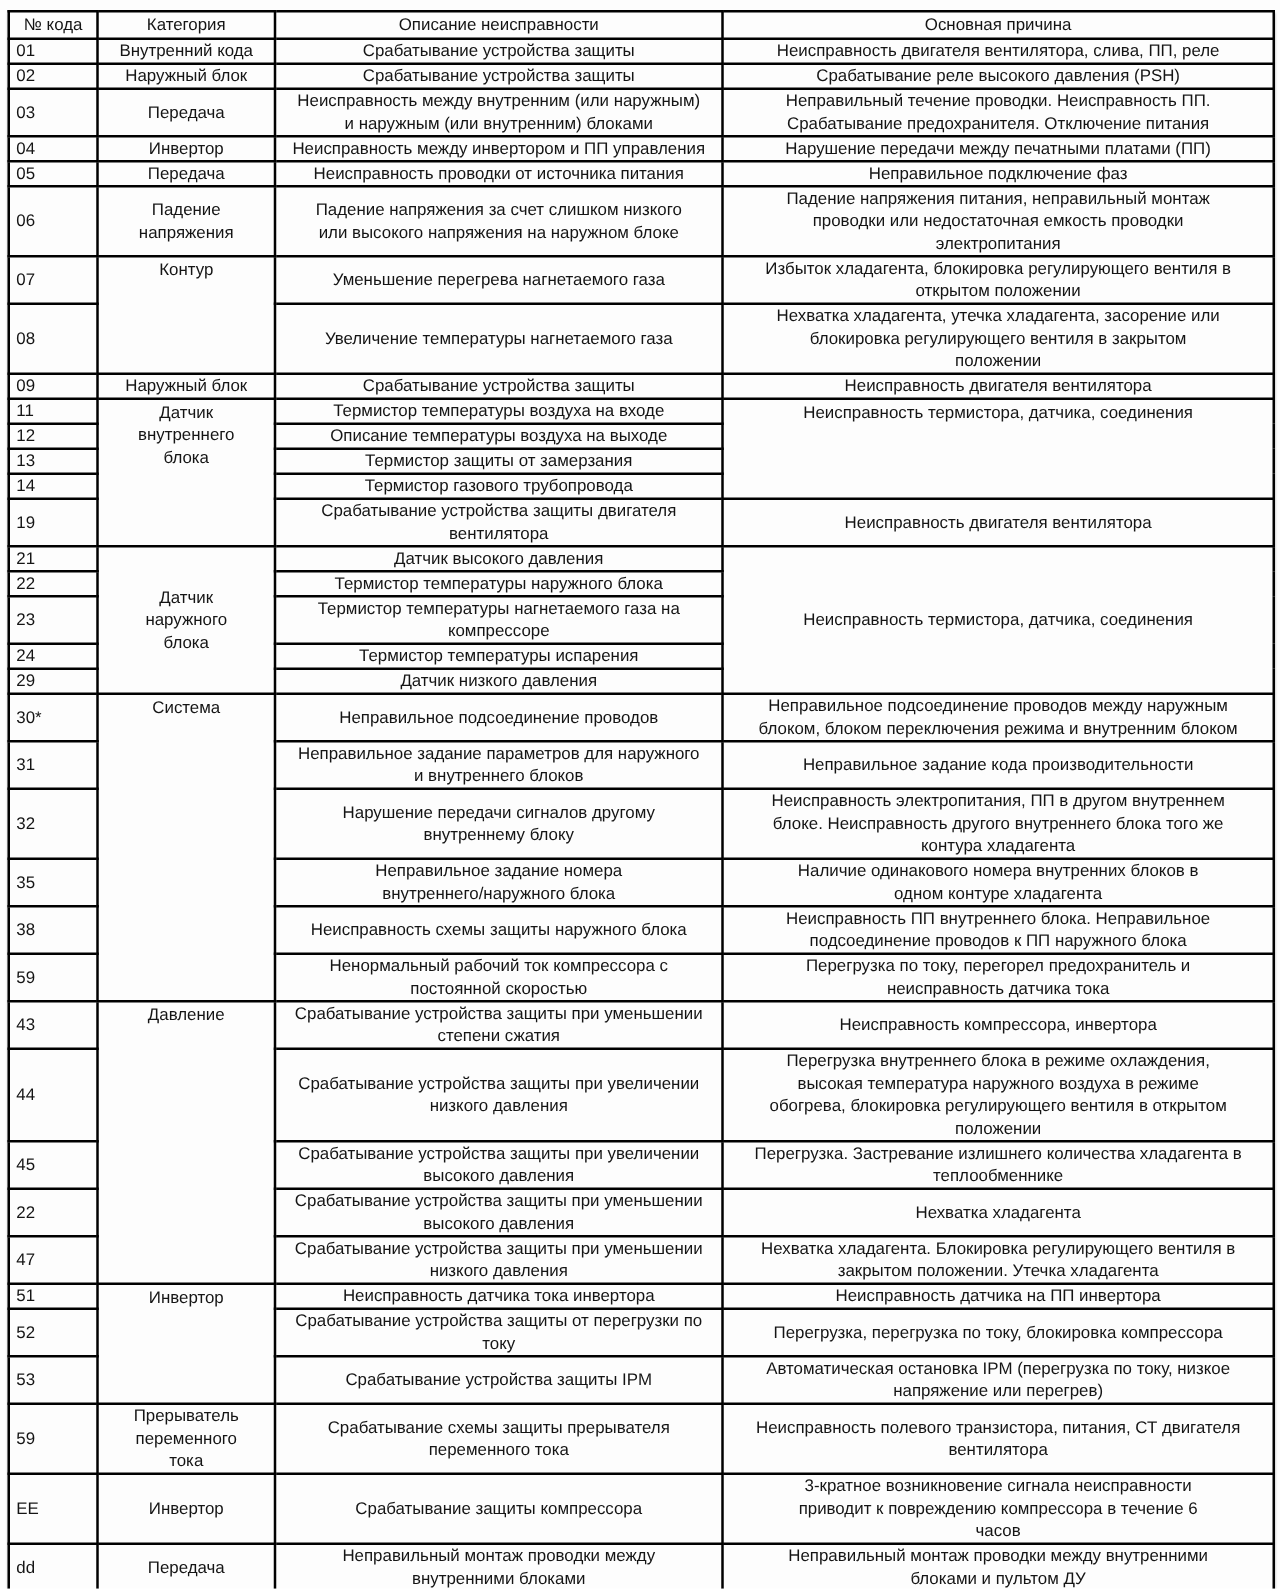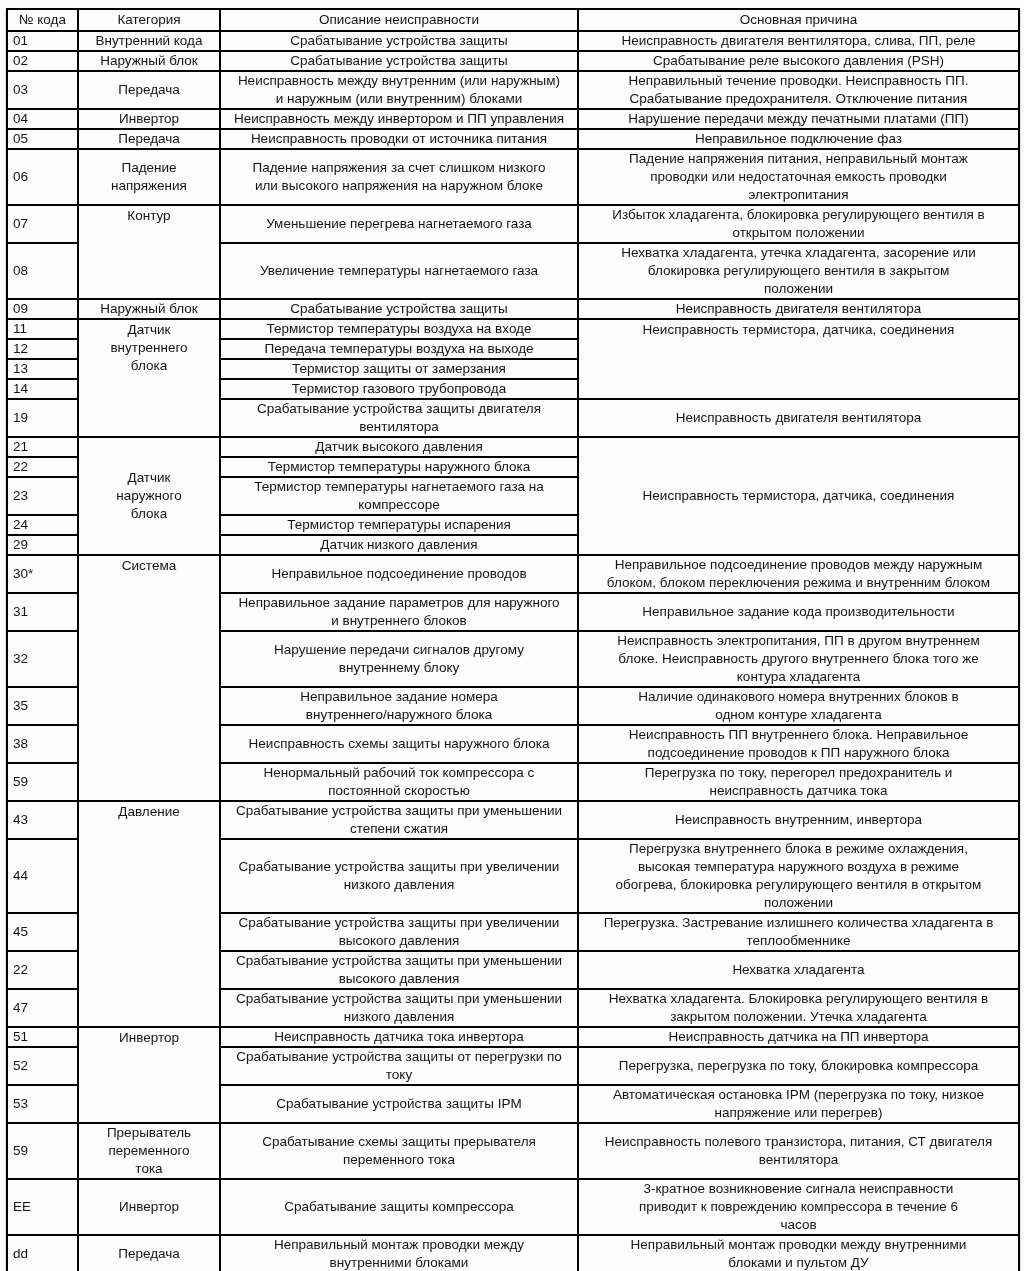--- a/index.html
+++ b/index.html
@@ -131,21 +131,21 @@
         <tr>
           <td class="code">11</td>
           <td class="cat v-top" rowspan="5">Датчик
 внутреннего
 блока</td>
           <td class="desc">Термистор температуры воздуха на входе</td>
           <td class="cause v-top" rowspan="4">Неисправность термистора, датчика, соединения</td>
         </tr>
         <tr>
           <td class="code">12</td>
-          <td class="desc">Передача температуры воздуха на выходе</td>
+          <td class="desc">Описание температуры воздуха на выходе</td>
         </tr>
         <tr>
           <td class="code">13</td>
           <td class="desc">Термистор защиты от замерзания</td>
         </tr>
         <tr>
           <td class="code">14</td>
           <td class="desc">Термистор газового трубопровода</td>
         </tr>
         <tr>
@@ -218,21 +218,21 @@
           <td class="desc">Ненормальный рабочий ток компрессора с
 постоянной скоростью</td>
           <td class="cause">Перегрузка по току, перегорел предохранитель и
 неисправность датчика тока</td>
         </tr>
         <tr>
           <td class="code">43</td>
           <td class="cat v-top" rowspan="5">Давление</td>
           <td class="desc">Срабатывание устройства защиты при уменьшении
 степени сжатия</td>
-          <td class="cause">Неисправность внутренним, инвертора</td>
+          <td class="cause">Неисправность компрессора, инвертора</td>
         </tr>
         <tr>
           <td class="code">44</td>
           <td class="desc">Срабатывание устройства защиты при увеличении
 низкого давления</td>
           <td class="cause">Перегрузка внутреннего блока в режиме охлаждения,
 высокая температура наружного воздуха в режиме
 обогрева, блокировка регулирующего вентиля в открытом
 положении</td>
         </tr>

